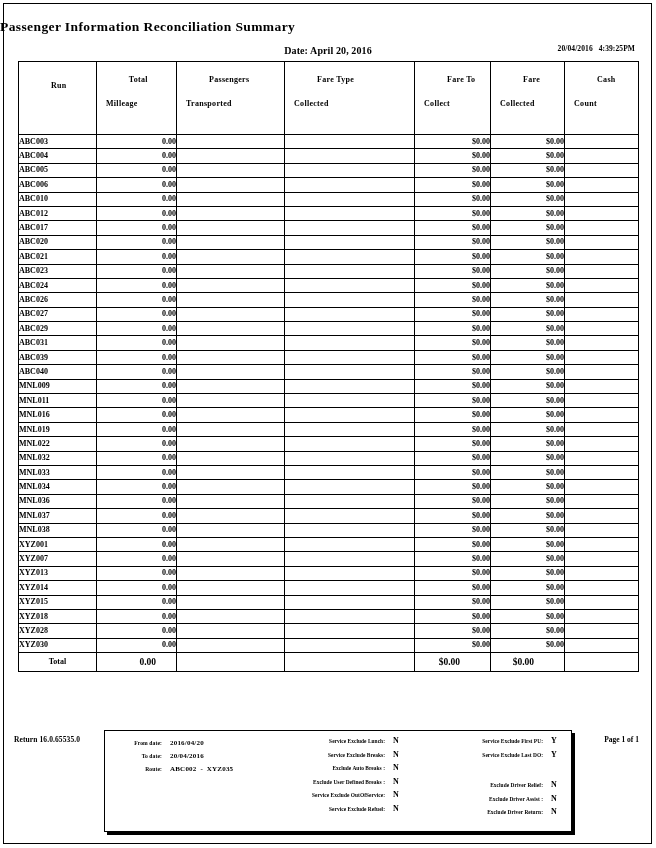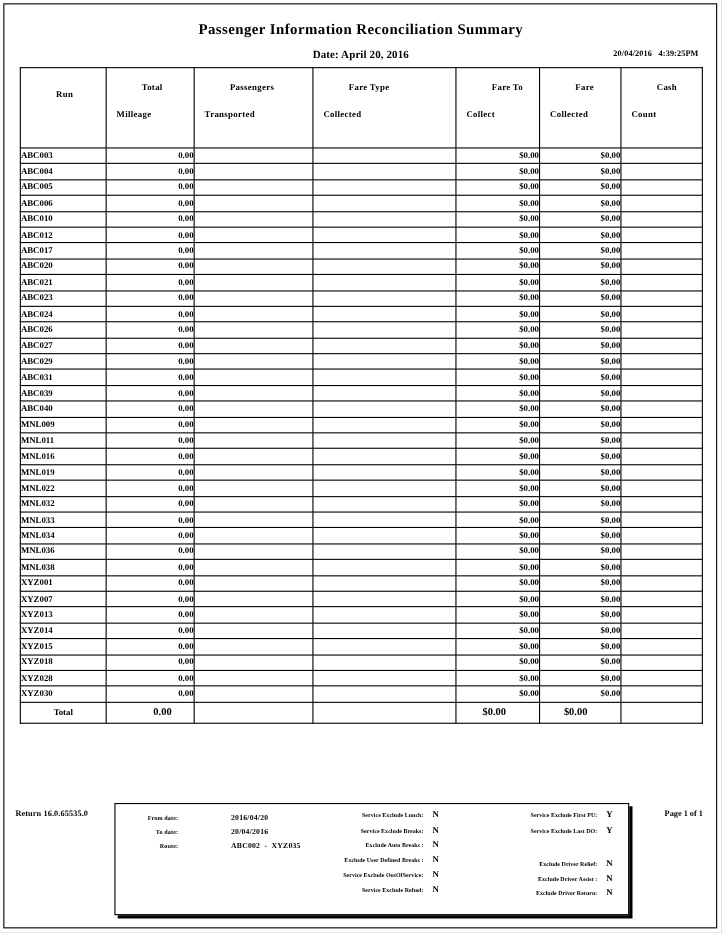--- a/index.html
+++ b/index.html
@@ -26,21 +26,20 @@
     height: 841px;
     border: 1px solid #000;
     box-sizing: border-box;
     pointer-events: none;
   }
   .report-title {
     position: absolute;
     left: 0;
     top: 19px;
     width: 656px;
-    text-align: center;
     font-size: 13.5px;
     font-weight: bold;
     letter-spacing: 0.4px;
   }
   .report-date {
     position: absolute;
     left: 0;
     top: 45px;
     width: 656px;
     text-align: center;
@@ -134,21 +133,20 @@
   .param-left {
     position: absolute;
     left: 9px;
     top: 8px;
     width: 160px;
   }
   .param-left .prow {
     display: flex;
     align-items: baseline;
     margin-bottom: 5px;
-    gap: 40px;
   }
   .param-left .lbl {
     width: 48px;
     text-align: right;
     font-size: 5.6px;
     font-weight: bold;
     letter-spacing: 0.1px;
   }
   .param-left .val {
     margin-left: 8px;
@@ -472,20 +470,29 @@
         <tr>
           <td class="run">MNL036</td>
           <td class="num">0.00</td>
           <td class="blank"></td>
           <td class="blank"></td>
           <td class="money">$0.00</td>
           <td class="money">$0.00</td>
           <td class="blank"></td>
         </tr>
         <tr>
+          <td class="run">MNL037</td>
+          <td class="num">0.00</td>
+          <td class="blank"></td>
+          <td class="blank"></td>
+          <td class="money">$0.00</td>
+          <td class="money">$0.00</td>
+          <td class="blank"></td>
+        </tr>
+        <tr>
           <td class="run">MNL038</td>
           <td class="num">0.00</td>
           <td class="blank"></td>
           <td class="blank"></td>
           <td class="money">$0.00</td>
           <td class="money">$0.00</td>
           <td class="blank"></td>
         </tr>
         <tr>
           <td class="run">XYZ001</td>

